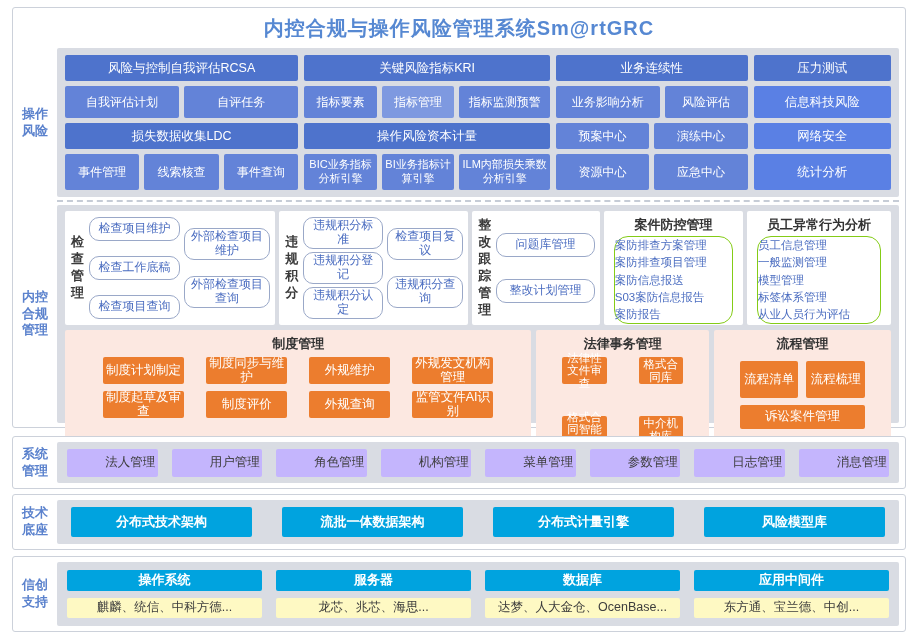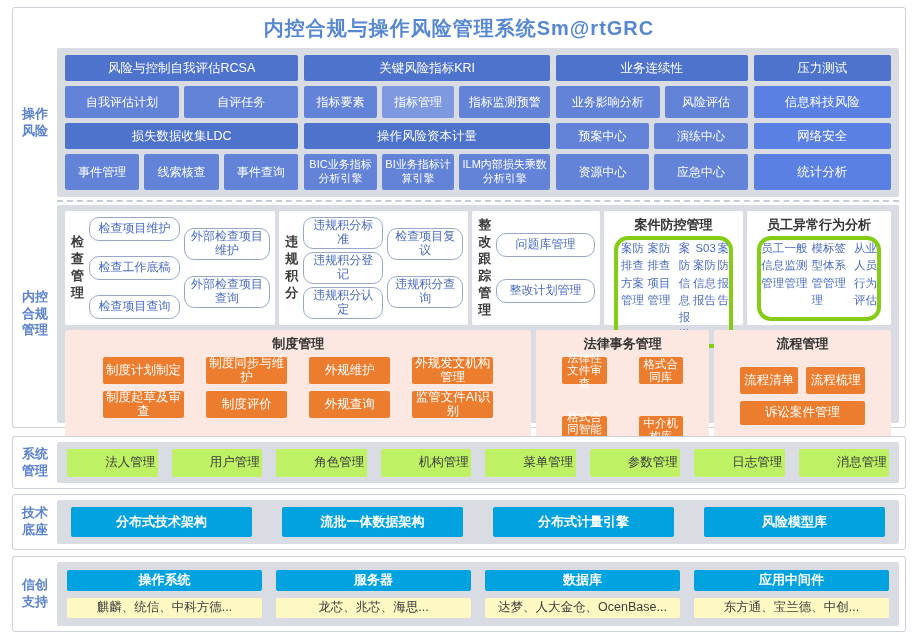--- a/index.html
+++ b/index.html
@@ -33,32 +33,32 @@
   .panel{background:#fff;border-radius:2px;box-sizing:border-box;flex-basis:0;min-width:0;}
   .pA{display:flex;padding:6px 5px;gap:4px;align-items:stretch;}
   .p1{flex-grow:220;}.p2{flex-grow:197;}.p3{flex-grow:129;}.p4{flex-grow:140;}.p5{flex-grow:145;}
   .vlabel{flex:0 0 15px;display:flex;align-items:center;justify-content:center;}
   .vlabel span{width:14px;word-break:break-all;text-align:center;font-weight:bold;color:#3a3a3a;font-size:13px;line-height:1.3;display:block;}
   .cstack{display:flex;flex-direction:column;justify-content:space-between;flex:1;min-width:0;}
   .cstack2{display:flex;flex-direction:column;justify-content:space-evenly;gap:5px;flex:0.95;min-width:0;}
   .ob{border:1px solid #9aa8c8;border-radius:10px;color:#4a6cc0;font-size:12px;background:#fff;display:flex;align-items:center;justify-content:center;text-align:center;padding:1px 4px;line-height:1.15;min-height:24px;box-sizing:border-box;}
   .pcol{display:flex;flex-direction:column;padding:4px 6px;}
   .pT{font-weight:bold;color:#333;font-size:13px;text-align:center;height:19px;line-height:19px;flex:0 0 19px;}
-  .obox{border:4px solid #84cc16;border-radius:14px;color:#4a6cc0;font-size:11.5px;line-height:1.5;display:flex;flex-direction:row;justify-content:center;text-align:right;flex:1;margin:2px 4px 0;}
+  .obox{border:1px solid #84cc16;border-radius:14px;color:#4a6cc0;font-size:11.5px;line-height:1.5;display:flex;flex-direction:column;justify-content:center;text-align:left;flex:1;margin:2px 4px 0;}
   .pink{background:#fce8e1;border-radius:2px;padding:4px 26px;display:flex;flex-direction:column;box-sizing:border-box;flex-basis:0;min-width:0;}
   .pb1{flex-grow:540;}.pb2{flex-grow:157;}.pb3{flex-grow:163;}
   .og{display:grid;grid-template-columns:repeat(4,1fr);grid-template-rows:27px 27px;column-gap:22px;row-gap:7px;margin:4px 12px 0;flex:1;}
   .og2{display:grid;grid-template-columns:repeat(2,1fr);grid-template-rows:27px 27px;column-gap:8px;row-gap:7px;margin:4px 0 0;flex:1;gap:32px;}
   .obtn{background:#ec7d2e;color:#fff;font-size:12.5px;border-radius:2px;display:flex;align-items:center;justify-content:center;text-align:center;line-height:1.1;min-width:0;}
   .obtn.two{font-size:11.5px;}
-  .flowr{display:grid;grid-template-columns:repeat(2,1fr);column-gap:8px;height:27px;margin-top:14px;}
+  .flowr{display:grid;grid-template-columns:repeat(2,1fr);column-gap:8px;height:37px;margin-top:8px;}
   .wide{height:24px;margin-top:7px;}
   
   .hgray{flex:1;display:flex;align-items:center;gap:14px;padding:0 10px;margin:5px 6px 5px 0;background:#d9dce3;border-radius:2px;min-width:0;}
-  .pbtn{background:#bef264;color:#3d3d3d;font-size:12.5px;display:flex;align-items:center;justify-content:center;border-radius:2px;height:28px;flex:1;min-width:0;padding-left:36px;}
+  .pbtn{background:#c4b5fd;color:#3d3d3d;font-size:12.5px;display:flex;align-items:center;justify-content:center;border-radius:2px;height:28px;flex:1;min-width:0;padding-left:36px;}
   .cbtn{background:#00a3df;color:#fff;font-weight:bold;font-size:13px;display:flex;align-items:center;justify-content:center;border-radius:2px;height:30px;flex:1;min-width:0;}
   .techgray{gap:30px;padding:0 14px;}
   .xcgray{align-items:stretch;padding:8px 10px;gap:14px;}
   .xccol{flex:1;display:flex;flex-direction:column;gap:7px;min-width:0;}
   .xchead{background:#00a3df;color:#fff;font-weight:bold;font-size:13px;height:26px;display:flex;align-items:center;justify-content:center;border-radius:2px;}
   .xcven{background:#fef9c3;color:#3d3d3d;font-size:12.5px;height:26px;display:flex;align-items:center;justify-content:center;border-radius:2px;}
 </style>
 </head>
 <body>
 

